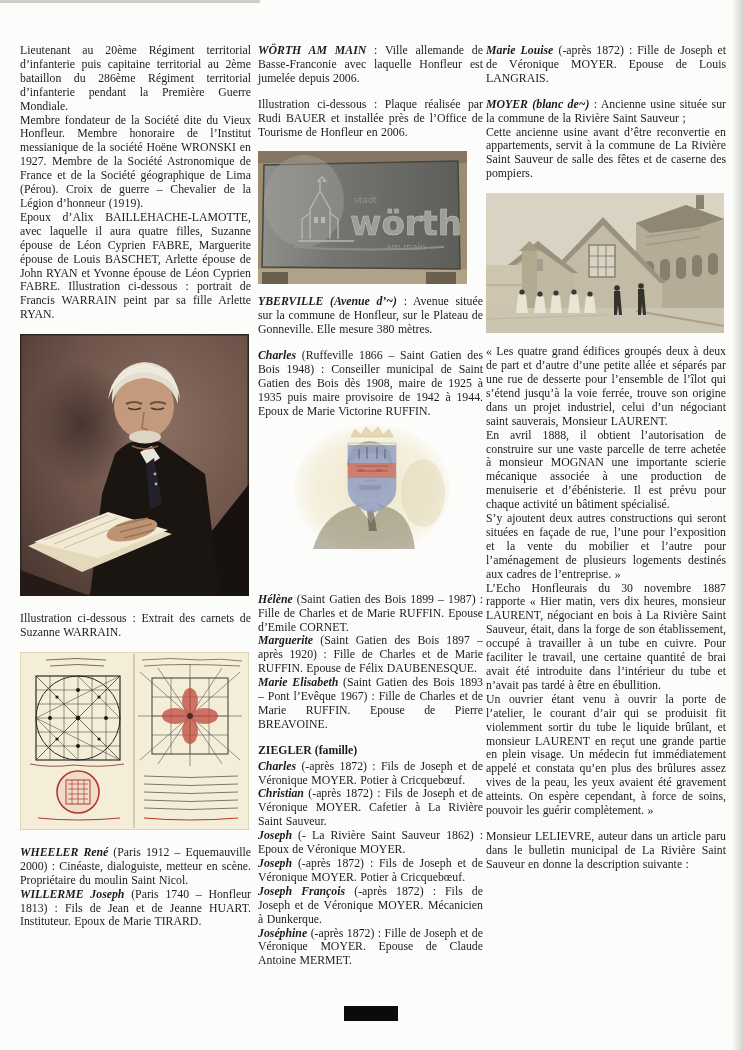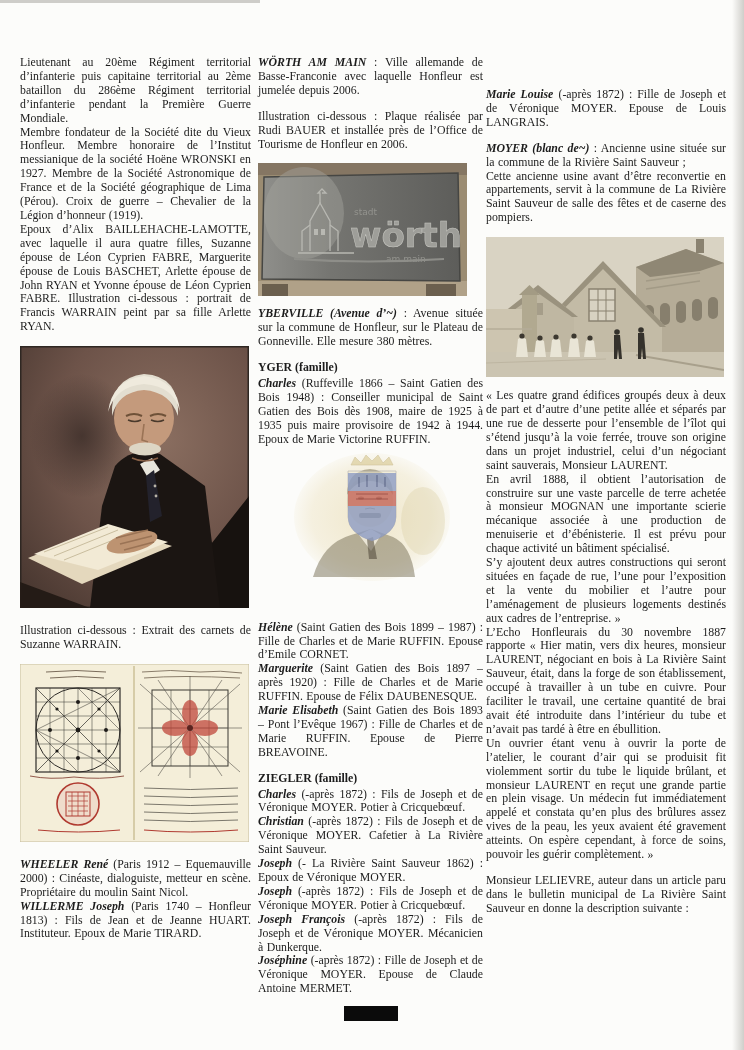--- a/index.html
+++ b/index.html
@@ -5,24 +5,24 @@
   html,body{margin:0;padding:0;}
   body{
     width:744px;height:1050px;position:relative;overflow:hidden;
     background:#fcfcfa;color:#1c1c1c;
     font-family:"Liberation Serif","DejaVu Serif",serif;
   }
   .scan-edge-right{position:absolute;top:0;right:0;width:12px;height:1050px;
     background:linear-gradient(to right, rgba(180,178,172,0), rgba(170,168,162,.55));}
   .scan-edge-top{position:absolute;top:0;left:0;width:260px;height:3px;background:rgba(150,148,142,.45);}
   .scan-bar{position:absolute;left:344px;top:1006px;width:54px;height:15px;background:#0b0b0b;}
-  .col{position:absolute;top:56px;}
+  .col{position:absolute;top:44px;}
   .col-left{left:20px;width:231px;}
   .col-mid{left:258px;width:225px;}
-  .col-right{left:486px;width:240px;margin-top:32px;}
+  .col-right{left:486px;width:240px;}
   p.jp{
     margin:0 0 12px 0;font-size:11.8px;line-height:13.9px;
     text-align:justify;letter-spacing:0px;word-spacing:.5px;
   }
   p.mb0{margin-bottom:0;}
   p.heading{margin:0 0 2px 0;font-weight:bold;font-size:11.8px;line-height:13.9px;}
   b.lead{font-weight:bold;font-style:italic;}
   .imgbox{display:block;}
   .imgbox svg{display:block;}
   .m-portrait{margin:6px 0 16px 0;}
@@ -196,21 +196,20 @@
       <rect x="63" y="66" width="4" height="6" fill="#b8b8b2"></rect>
       <text x="96" y="52" font-family="DejaVu Sans, sans-serif" font-size="9" fill="#93938e">stadt</text>
       <text x="92" y="84" font-family="DejaVu Sans, sans-serif" font-size="34" font-weight="bold" fill="#9e9e99" stroke="#c6c6c0" stroke-width=".5">wörth</text>
       <text x="128" y="99" font-family="DejaVu Sans, sans-serif" font-size="9" fill="#93938e">am main</text>
       <path d="M36 96 Q110 101 186 96" stroke="#8e8e89" stroke-width="2" fill="none"></path>
     </svg>
   </span>
 
   <p class="jp"><b class="lead">YBERVILLE (Avenue d’~)</b><span> : Avenue située sur la commune de Honfleur, sur le Plateau de Gonneville. Elle mesure 380 mètres.</span></p>
 
-  <p class="heading">YGER (famille)</p>
   <p class="jp mb0"><b class="lead">Charles</b><span> (Ruffeville 1866 – Saint Gatien des Bois 1948) : Conseiller municipal de Saint Gatien des Bois dès 1908, maire de 1925 à 1935 puis maire provisoire de 1942 à 1944. Epoux de Marie Victorine RUFFIN.</span></p>
 
   <span class="imgbox m-yger">
     <svg width="158" height="136" viewBox="0 0 158 136">
       <defs>
         <radialGradient id="fade" cx="50%" cy="50%" r="55%">
           <stop offset="0%" stop-color="#efe6c9" stop-opacity=".95"></stop>
           <stop offset="70%" stop-color="#efe6c9" stop-opacity=".55"></stop>
           <stop offset="100%" stop-color="#efe6c9" stop-opacity="0"></stop>
         </radialGradient>

